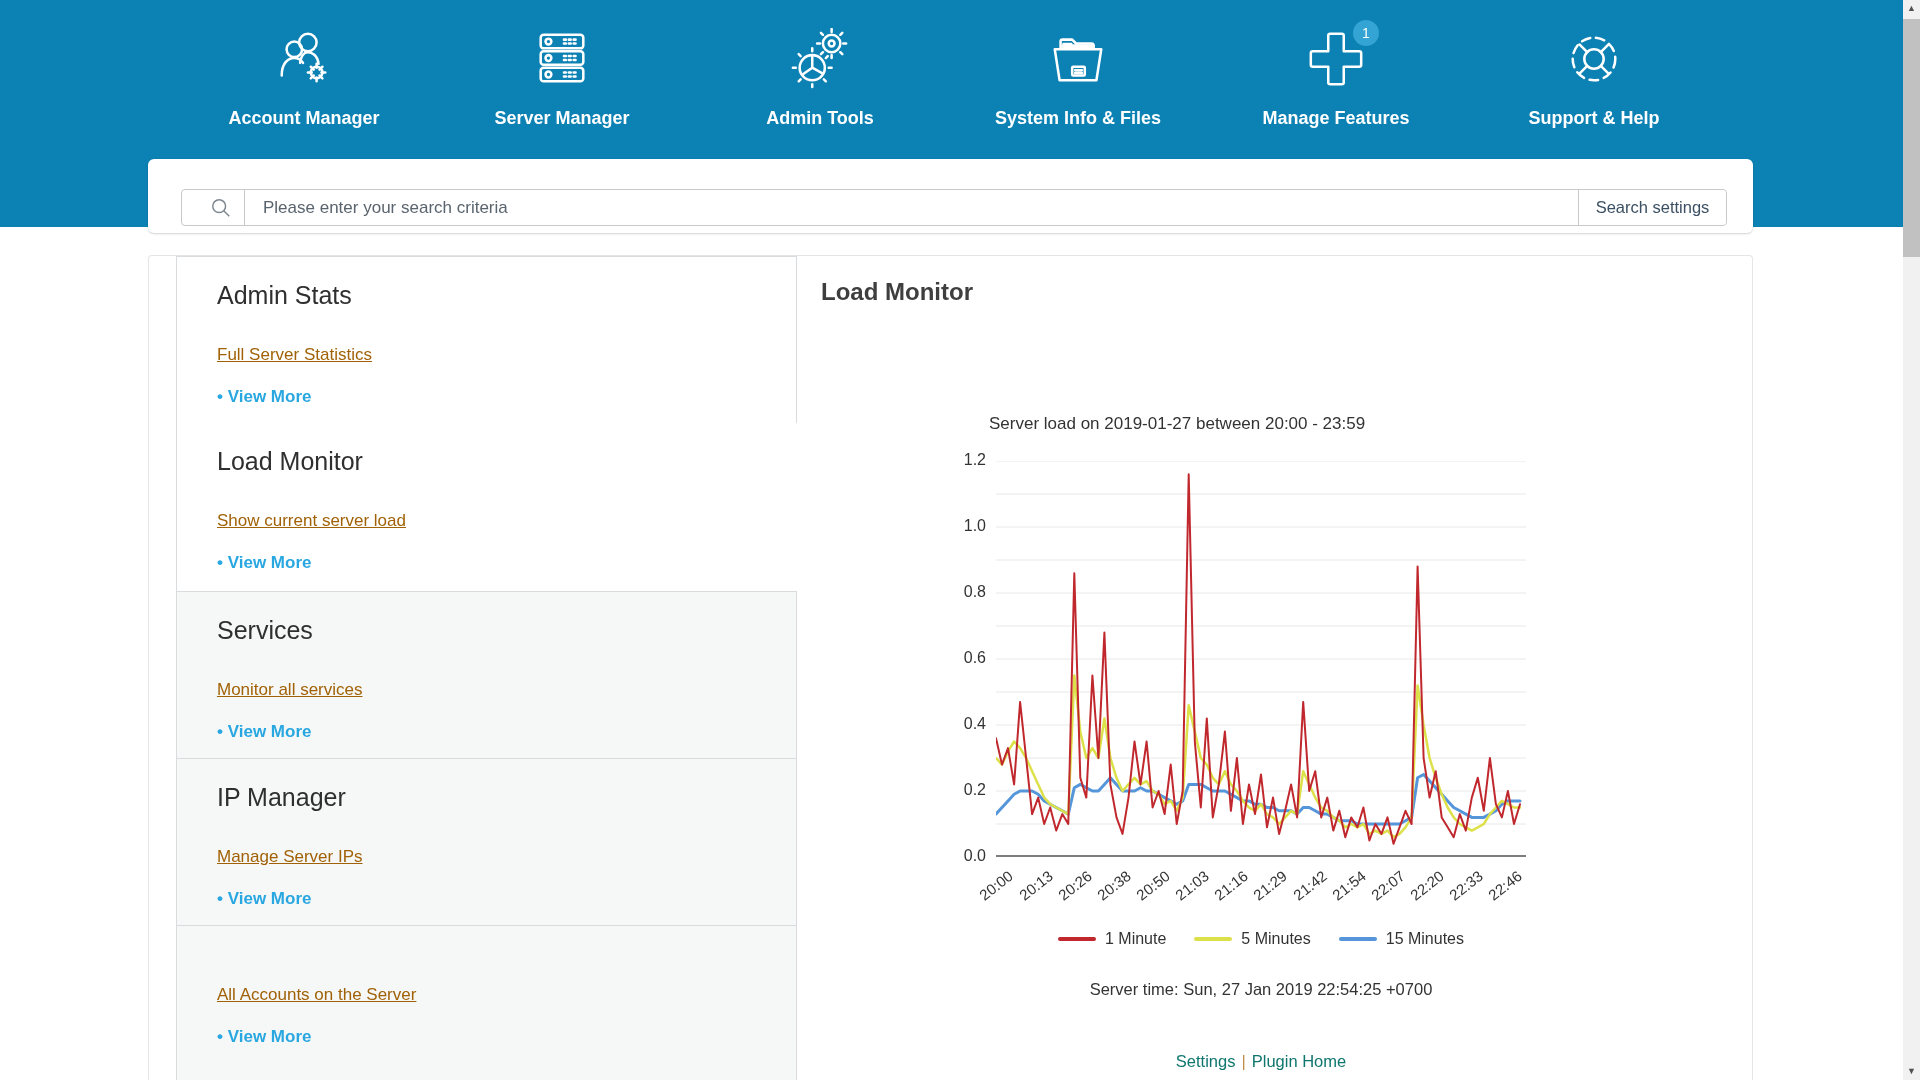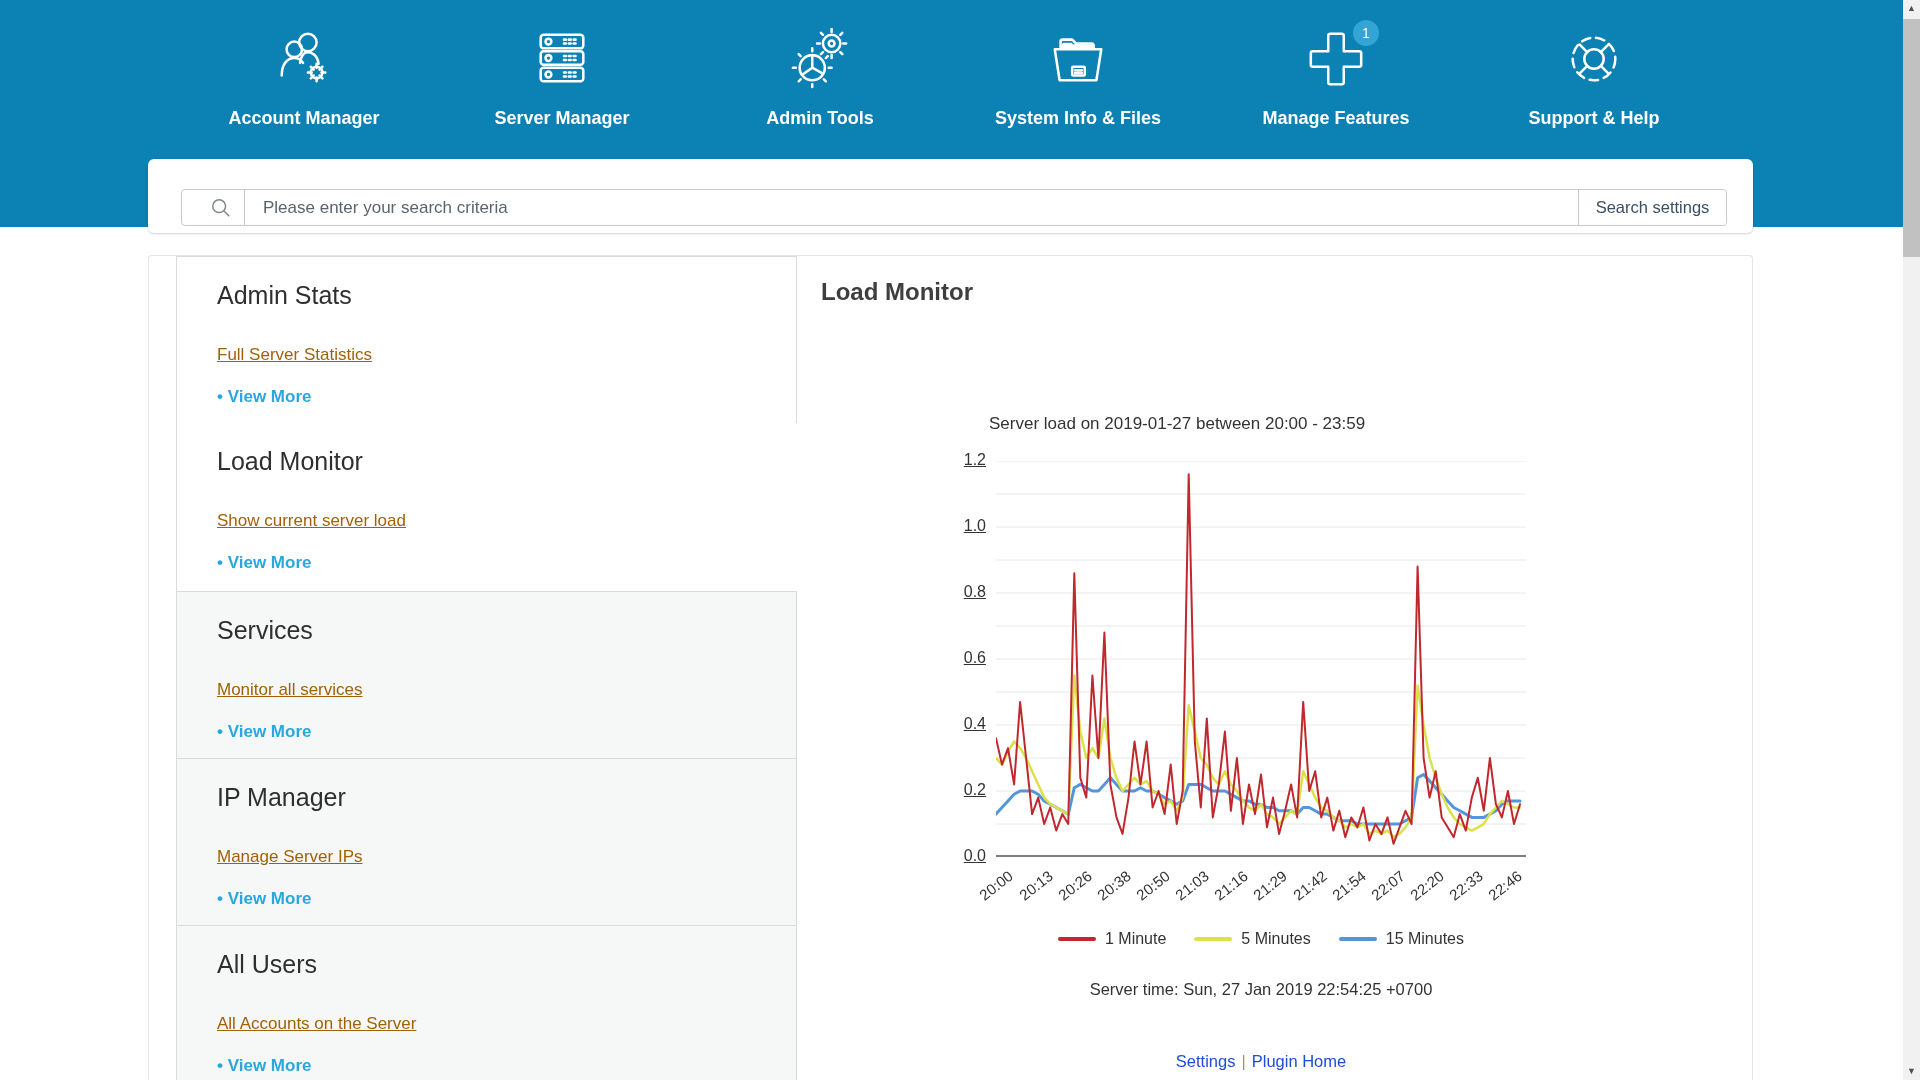--- a/index.html
+++ b/index.html
@@ -38,30 +38,30 @@
   .card.gray { background:#f6f7f7; }
   .card.active { border-left:1px solid #d9dcde; border-right:none; border-top:none; border-bottom:none; }
   .card-title { font-size:25px; color:#2f2f2f; font-weight:400; }
   .card-sub { margin-top:35px; font-size:17px; color:#a16207;text-decoration:underline; }
   .card-link { margin-top:22px; font-size:17px; font-weight:700; color:#29a7e1; cursor:pointer; }
 
   
   .panel-title { position:absolute; left:672px; top:22px; font-size:24px; font-weight:700; color:#3e3e3e; }
   .chart-title { position:absolute; left:840px; top:158px; font-size:17px; color:#333; }
   #plot { position:absolute; left:847px; top:205px; width:530px; height:396px; }
-  .ytick { position:absolute; width:70px; text-align:right; font-size:16px; color:#333;text-decoration:underline; }
+  .ytick { position:absolute; width:70px; text-align:right; font-size:16px; color:#333; }
   .xtick-anchor { position:absolute; width:0; height:0; }
   .xtick { position:absolute; right:-4px; top:2px; white-space:nowrap; font-size:15px; color:#333;
     transform-origin:100% 0; transform:rotate(-38deg); }
   #legend { position:absolute; left:847px; top:674px; width:530px; display:flex; justify-content:center; gap:28px; }
   .legend-item { display:flex; align-items:center; gap:9px; font-size:16px; color:#333; cursor:pointer; }
   .legend-swatch { width:38px; height:4px; border-radius:2px; }
   .server-time { position:absolute; left:717px; top:724px; width:790px; text-align:center; font-size:16.5px; color:#333; }
   .panel-footer { position:absolute; left:717px; top:796px; width:790px; text-align:center; font-size:16.5px; }
-  .panel-footer a { color:#1d4ed8; text-decoration:none; cursor:pointer; }
+  .panel-footer a { color:#0f766e; text-decoration:none; cursor:pointer; }
   .footer-sep { color:#c18d49; padding:0 6px; }
 
   
   .scrollbar { position:absolute; right:0; top:0; width:17px; height:1080px; background:#f1f1f1; }
   .sb-arrow { position:absolute; left:0; width:17px; height:17px; color:#505050; font-size:9px;
     text-align:center; line-height:17px; cursor:pointer; }
   .sb-thumb { position:absolute; left:0; top:19px; width:17px; height:238px; background:#c1c1c1; cursor:pointer; }
 </style>
 </head>
 <body>
@@ -177,21 +177,20 @@
       <div class="card-title">Services</div>
       <div class="card-sub">Monitor all services</div>
       <div class="card-link">• View More</div>
     </div>
     <div class="card gray" style="top:502px">
       <div class="card-title">IP Manager</div>
       <div class="card-sub">Manage Server IPs</div>
       <div class="card-link">• View More</div>
     </div>
     <div class="card gray" style="top:669px">
-      <div class="card-title">All Users</div>
       <div class="card-sub">All Accounts on the Server</div>
       <div class="card-link">• View More</div>
     </div>
 
     <div class="panel-title">Load Monitor</div>
     <div class="chart-title">Server load on 2019-01-27 between 20:00 - 23:59</div>
 
     <div id="plot"><svg width="530" height="396" viewBox="0 0 530 396">
           <line x1="0" y1="363" x2="530" y2="363" stroke="#e8e8e8" stroke-width="1"></line>
           <line x1="0" y1="330" x2="530" y2="330" stroke="#e8e8e8" stroke-width="1"></line>

